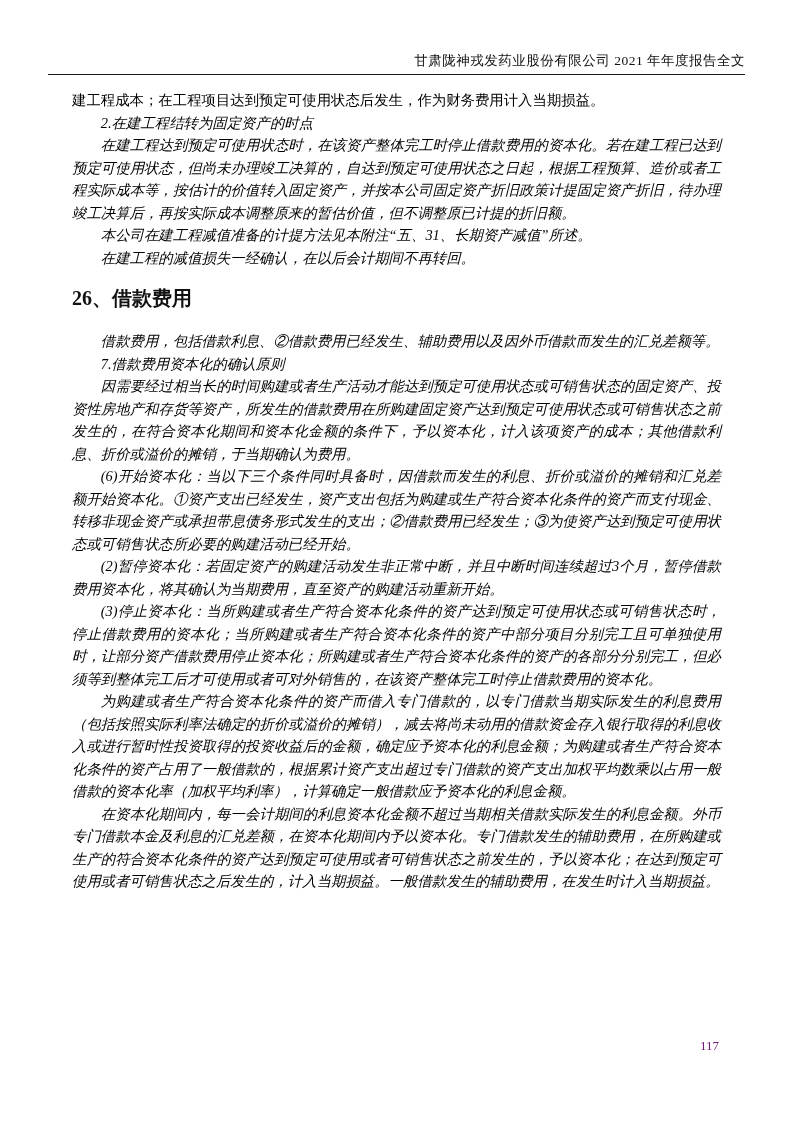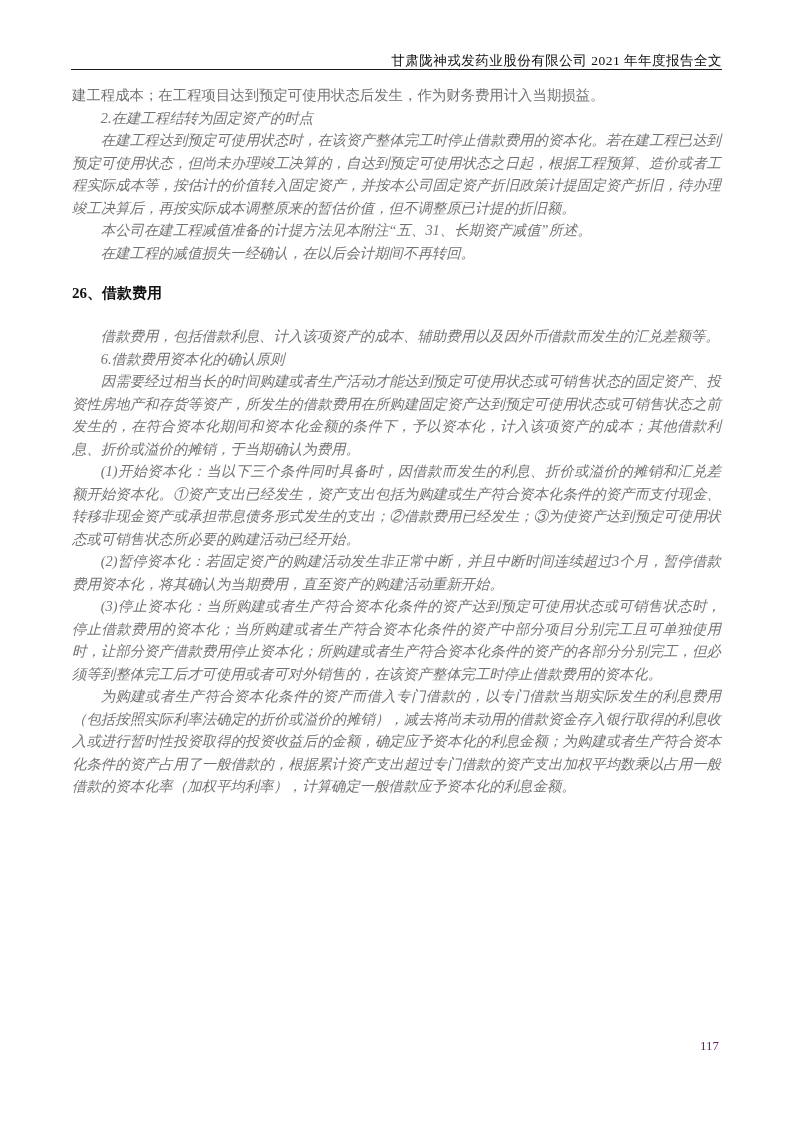--- a/index.html
+++ b/index.html
@@ -11,49 +11,50 @@
   .page {
     position: relative;
     width: 793px;
     height: 1122px;
     margin: 0 auto;
     background: #ffffff;
     overflow: hidden;
     color: #111111;
   }
   .header {
-    margin: 0 71px;
+    margin: 0 48px;
     padding-top: 52px;
+    padding-bottom: 5px;
     border-bottom: 1.5px solid #1a1a1a;
   }
   .header-title {
     text-align: right;
     font-size: 13.5px;
     line-height: 17px;
     color: #111111;
     letter-spacing: 0.5px;
   }
   .doc-body {
     margin: 0 72px;
     padding-top: 14px;
   }
   p.para {
     margin: 0;
     font-size: 14.4px;
     line-height: 22.5px;
     text-align: justify;
-    color: #737373;
+    color: #000000;
   }
   p.para.indent {
     text-indent: 2em;
     font-style: italic;
   }
   h2.section-heading {
     margin: 18px 0 21px 0;
-    font-size: 15px;
+    font-size: 20px;
     font-weight: bold;
     line-height: 22px;
     color: #111111;
   }
   .footer {
     position: absolute;
     top: 1038px;
     right: 74px;
     font-size: 13px;
     color: #701a75;
@@ -71,25 +72,26 @@
   <div class="doc-body">
 
     <p class="para">建工程成本；在工程项目达到预定可使用状态后发生，作为财务费用计入当期损益。</p>
     <p class="para indent">2.在建工程结转为固定资产的时点</p>
     <p class="para indent">在建工程达到预定可使用状态时，在该资产整体完工时停止借款费用的资本化。若在建工程已达到预定可使用状态，但尚未办理竣工决算的，自达到预定可使用状态之日起，根据工程预算、造价或者工程实际成本等，按估计的价值转入固定资产，并按本公司固定资产折旧政策计提固定资产折旧，待办理竣工决算后，再按实际成本调整原来的暂估价值，但不调整原已计提的折旧额。</p>
     <p class="para indent">本公司在建工程减值准备的计提方法见本附注“五、31、长期资产减值”所述。</p>
     <p class="para indent">在建工程的减值损失一经确认，在以后会计期间不再转回。</p>
 
     <h2 class="section-heading">26、借款费用</h2>
 
-    <p class="para indent">借款费用，包括借款利息、计入该项资产的成本、辅助费用以及因外币借款而发生的汇兑差额等。</p>
-    <p class="para indent">6.借款费用资本化的确认原则</p>
+    <p class="para indent">借款费用，包括借款利息、②借款费用已经发生、辅助费用以及因外币借款而发生的汇兑差额等。</p>
+    <p class="para indent">7.借款费用资本化的确认原则</p>
     <p class="para indent">因需要经过相当长的时间购建或者生产活动才能达到预定可使用状态或可销售状态的固定资产、投资性房地产和存货等资产，所发生的借款费用在所购建固定资产达到预定可使用状态或可销售状态之前发生的，在符合资本化期间和资本化金额的条件下，予以资本化，计入该项资产的成本；其他借款利息、折价或溢价的摊销，于当期确认为费用。</p>
-    <p class="para indent">(1)开始资本化：当以下三个条件同时具备时，因借款而发生的利息、折价或溢价的摊销和汇兑差额开始资本化。①资产支出已经发生，资产支出包括为购建或生产符合资本化条件的资产而支付现金、转移非现金资产或承担带息债务形式发生的支出；②借款费用已经发生；③为使资产达到预定可使用状态或可销售状态所必要的购建活动已经开始。</p>
+    <p class="para indent">(6)开始资本化：当以下三个条件同时具备时，因借款而发生的利息、折价或溢价的摊销和汇兑差额开始资本化。①资产支出已经发生，资产支出包括为购建或生产符合资本化条件的资产而支付现金、转移非现金资产或承担带息债务形式发生的支出；②借款费用已经发生；③为使资产达到预定可使用状态或可销售状态所必要的购建活动已经开始。</p>
     <p class="para indent">(2)暂停资本化：若固定资产的购建活动发生非正常中断，并且中断时间连续超过3个月，暂停借款费用资本化，将其确认为当期费用，直至资产的购建活动重新开始。</p>
     <p class="para indent">(3)停止资本化：当所购建或者生产符合资本化条件的资产达到预定可使用状态或可销售状态时，停止借款费用的资本化；当所购建或者生产符合资本化条件的资产中部分项目分别完工且可单独使用时，让部分资产借款费用停止资本化；所购建或者生产符合资本化条件的资产的各部分分别完工，但必须等到整体完工后才可使用或者可对外销售的，在该资产整体完工时停止借款费用的资本化。</p>
     <p class="para indent">为购建或者生产符合资本化条件的资产而借入专门借款的，以专门借款当期实际发生的利息费用（包括按照实际利率法确定的折价或溢价的摊销），减去将尚未动用的借款资金存入银行取得的利息收入或进行暂时性投资取得的投资收益后的金额，确定应予资本化的利息金额；为购建或者生产符合资本化条件的资产占用了一般借款的，根据累计资产支出超过专门借款的资产支出加权平均数乘以占用一般借款的资本化率（加权平均利率），计算确定一般借款应予资本化的利息金额。</p>
+    <p class="para indent">在资本化期间内，每一会计期间的利息资本化金额不超过当期相关借款实际发生的利息金额。外币专门借款本金及利息的汇兑差额，在资本化期间内予以资本化。专门借款发生的辅助费用，在所购建或生产的符合资本化条件的资产达到预定可使用或者可销售状态之前发生的，予以资本化；在达到预定可使用或者可销售状态之后发生的，计入当期损益。一般借款发生的辅助费用，在发生时计入当期损益。</p>
 
   </div>
 
   <div class="footer">117</div>
 
 </div>
 
 </body></html>

